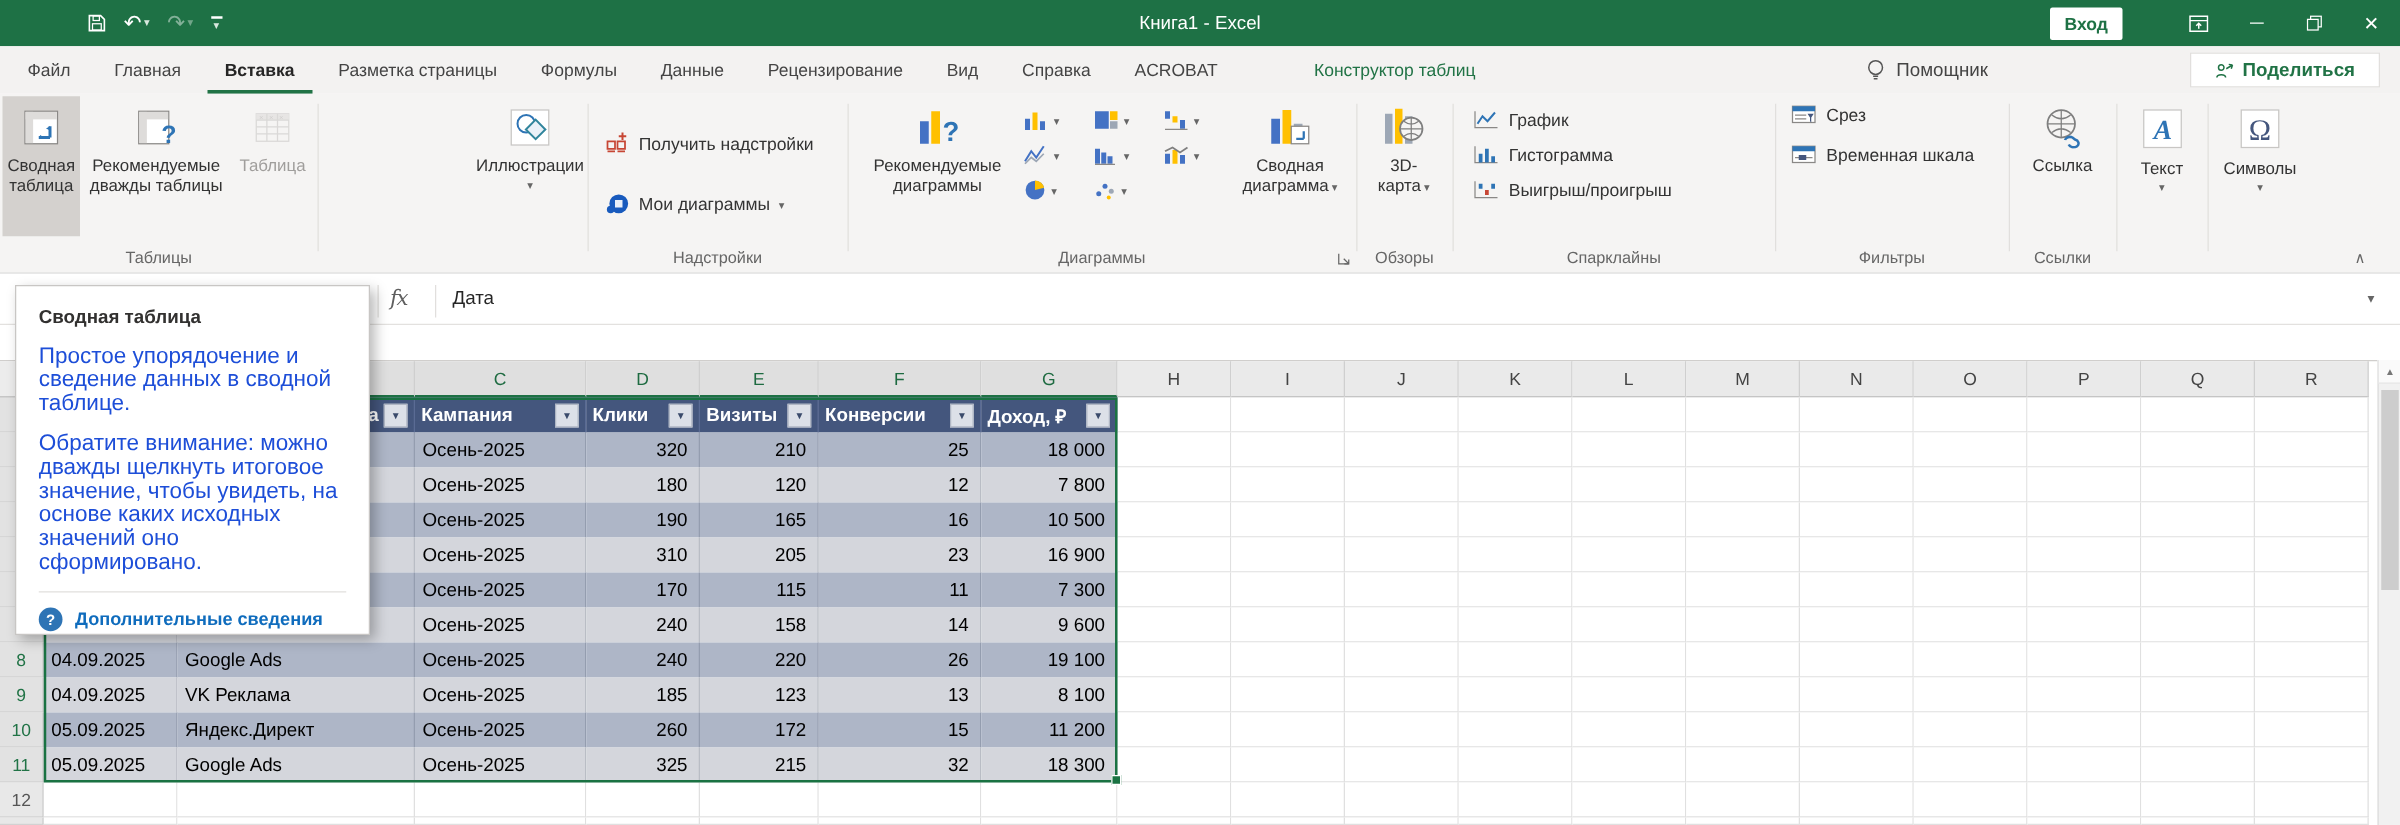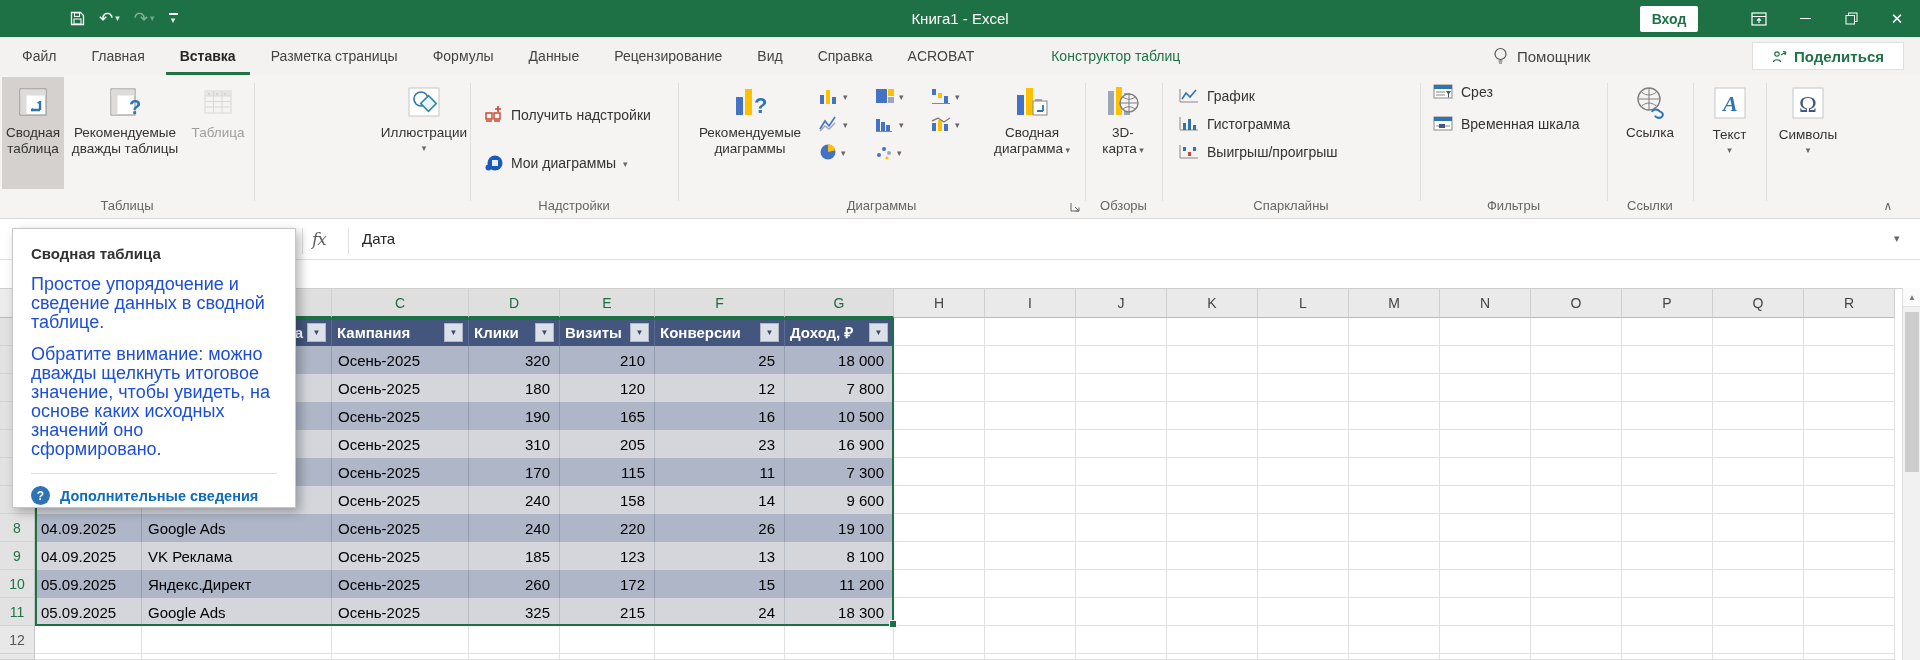--- a/index.html
+++ b/index.html
@@ -700,21 +700,21 @@
           <div class="cell plain" style="width: 91px;"></div>
           <div class="cell plain" style="width: 91px;"></div>
         </div>
         <div class="row">
           <div class="cell rowhdr selrow" style="width: 35px;">11</div>
           <div class="cell light tl" style="width: 107px;">05.09.2025</div>
           <div class="cell light tl" style="width: 190px;">Google Ads</div>
           <div class="cell light tl" style="width: 137px;">Осень-2025</div>
           <div class="cell light trr" style="width: 91px;">325</div>
           <div class="cell light trr" style="width: 95px;">215</div>
-          <div class="cell light trr" style="width: 130px;">24</div>
+          <div class="cell light trr" style="width: 130px;">32</div>
           <div class="cell light trr" style="width: 109px;">18 300</div>
           <div class="cell plain" style="width: 91px;"></div>
           <div class="cell plain" style="width: 91px;"></div>
           <div class="cell plain" style="width: 91px;"></div>
           <div class="cell plain" style="width: 91px;"></div>
           <div class="cell plain" style="width: 91px;"></div>
           <div class="cell plain" style="width: 91px;"></div>
           <div class="cell plain" style="width: 91px;"></div>
           <div class="cell plain" style="width: 91px;"></div>
           <div class="cell plain" style="width: 91px;"></div>

